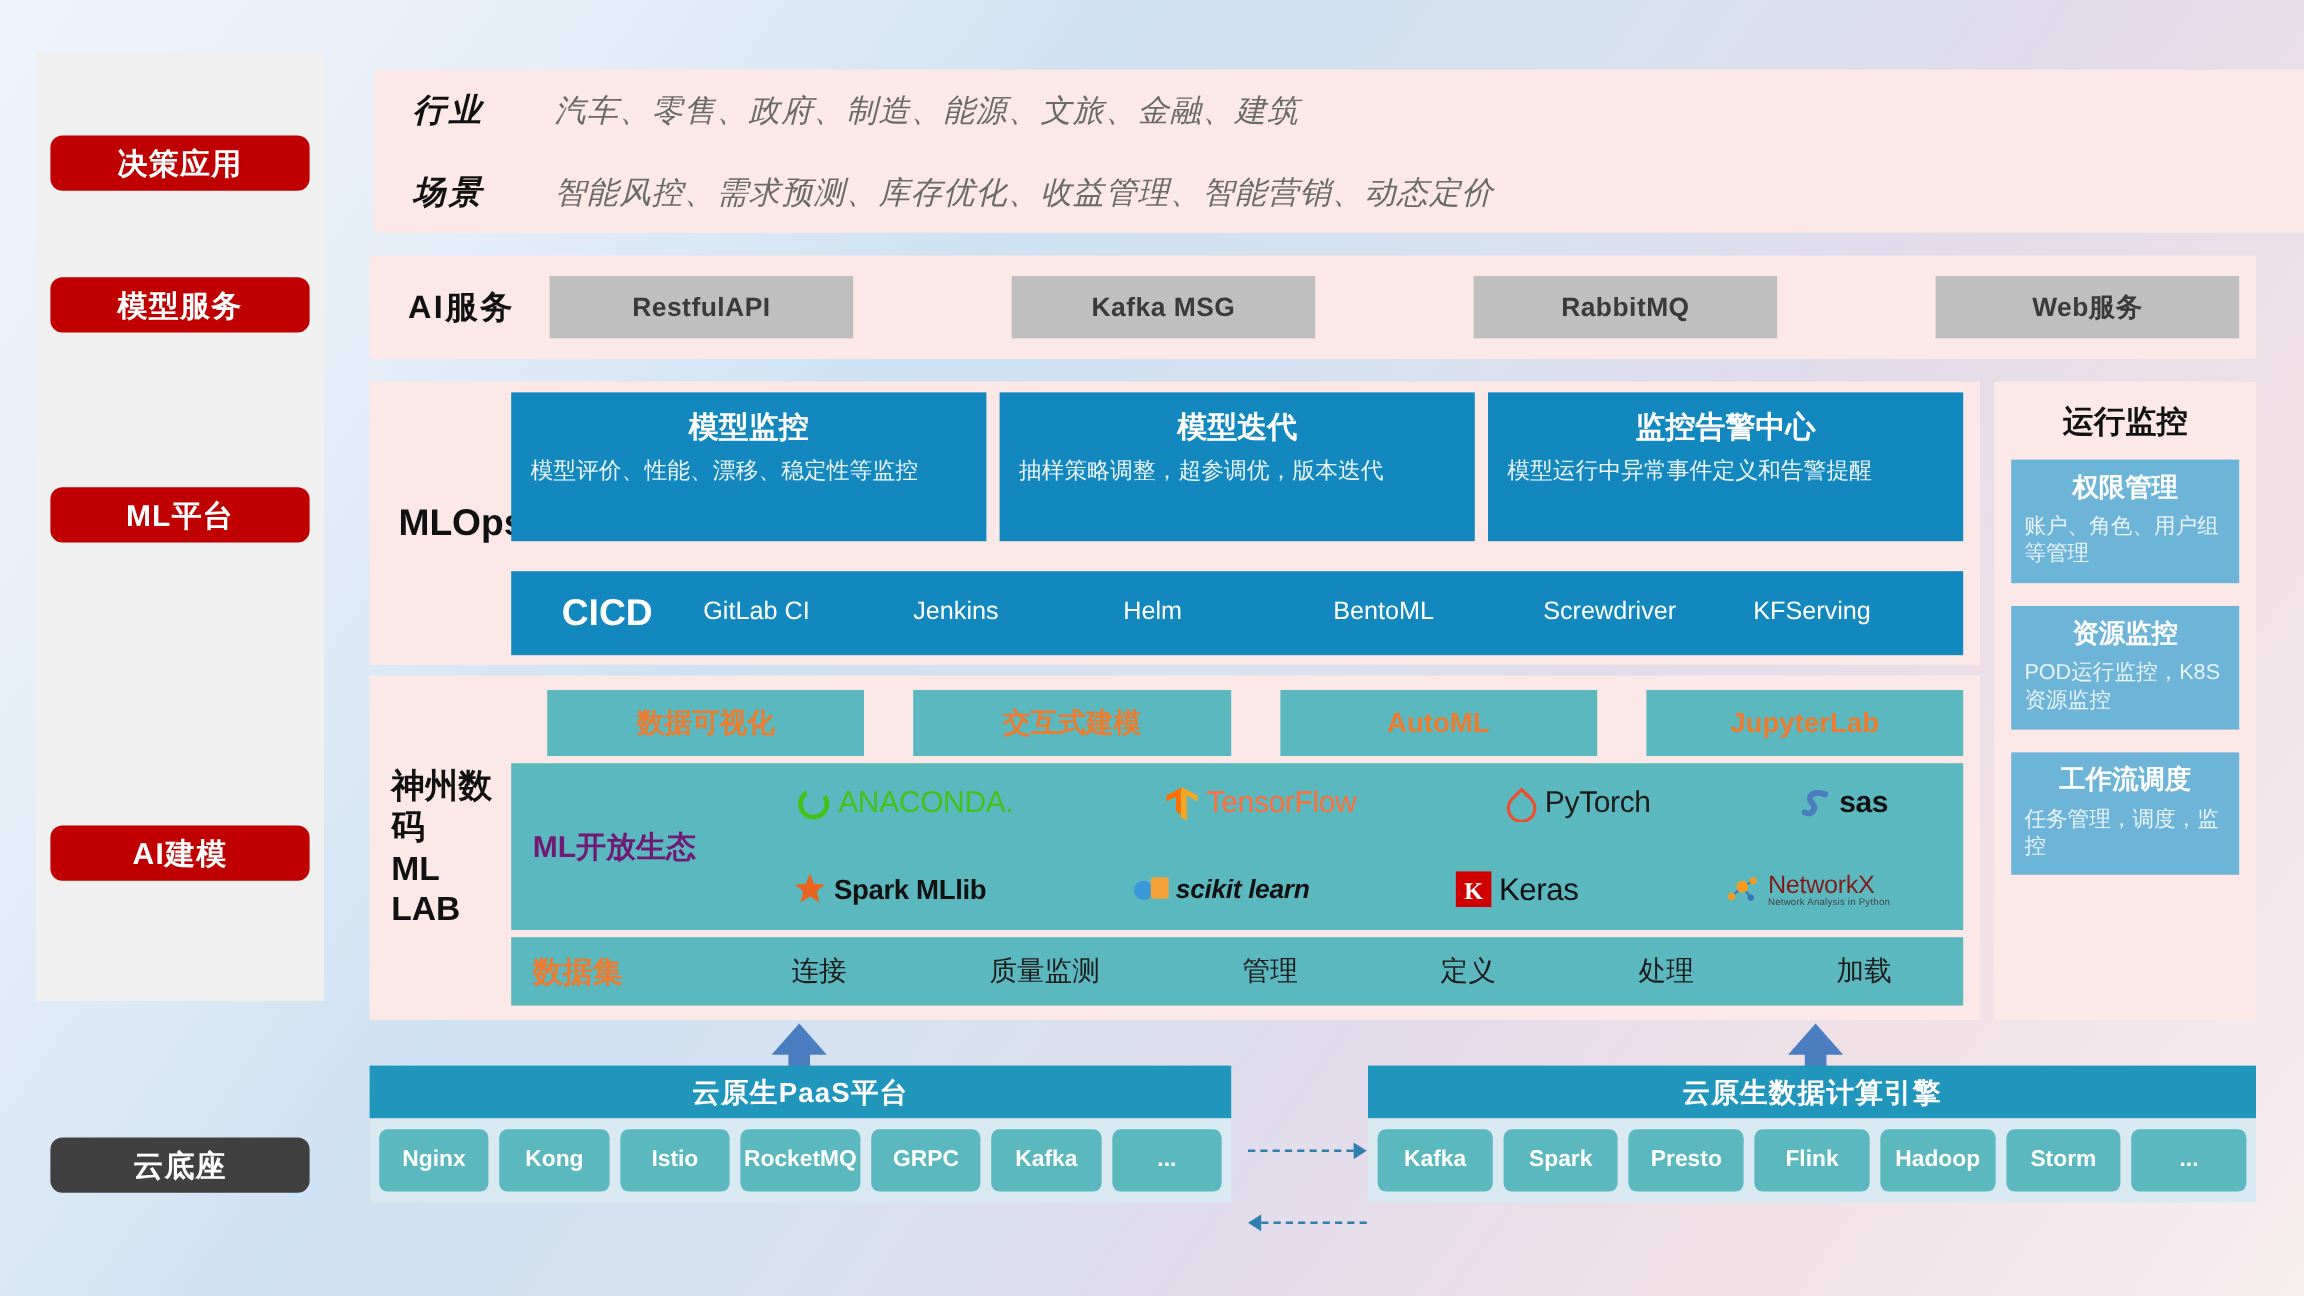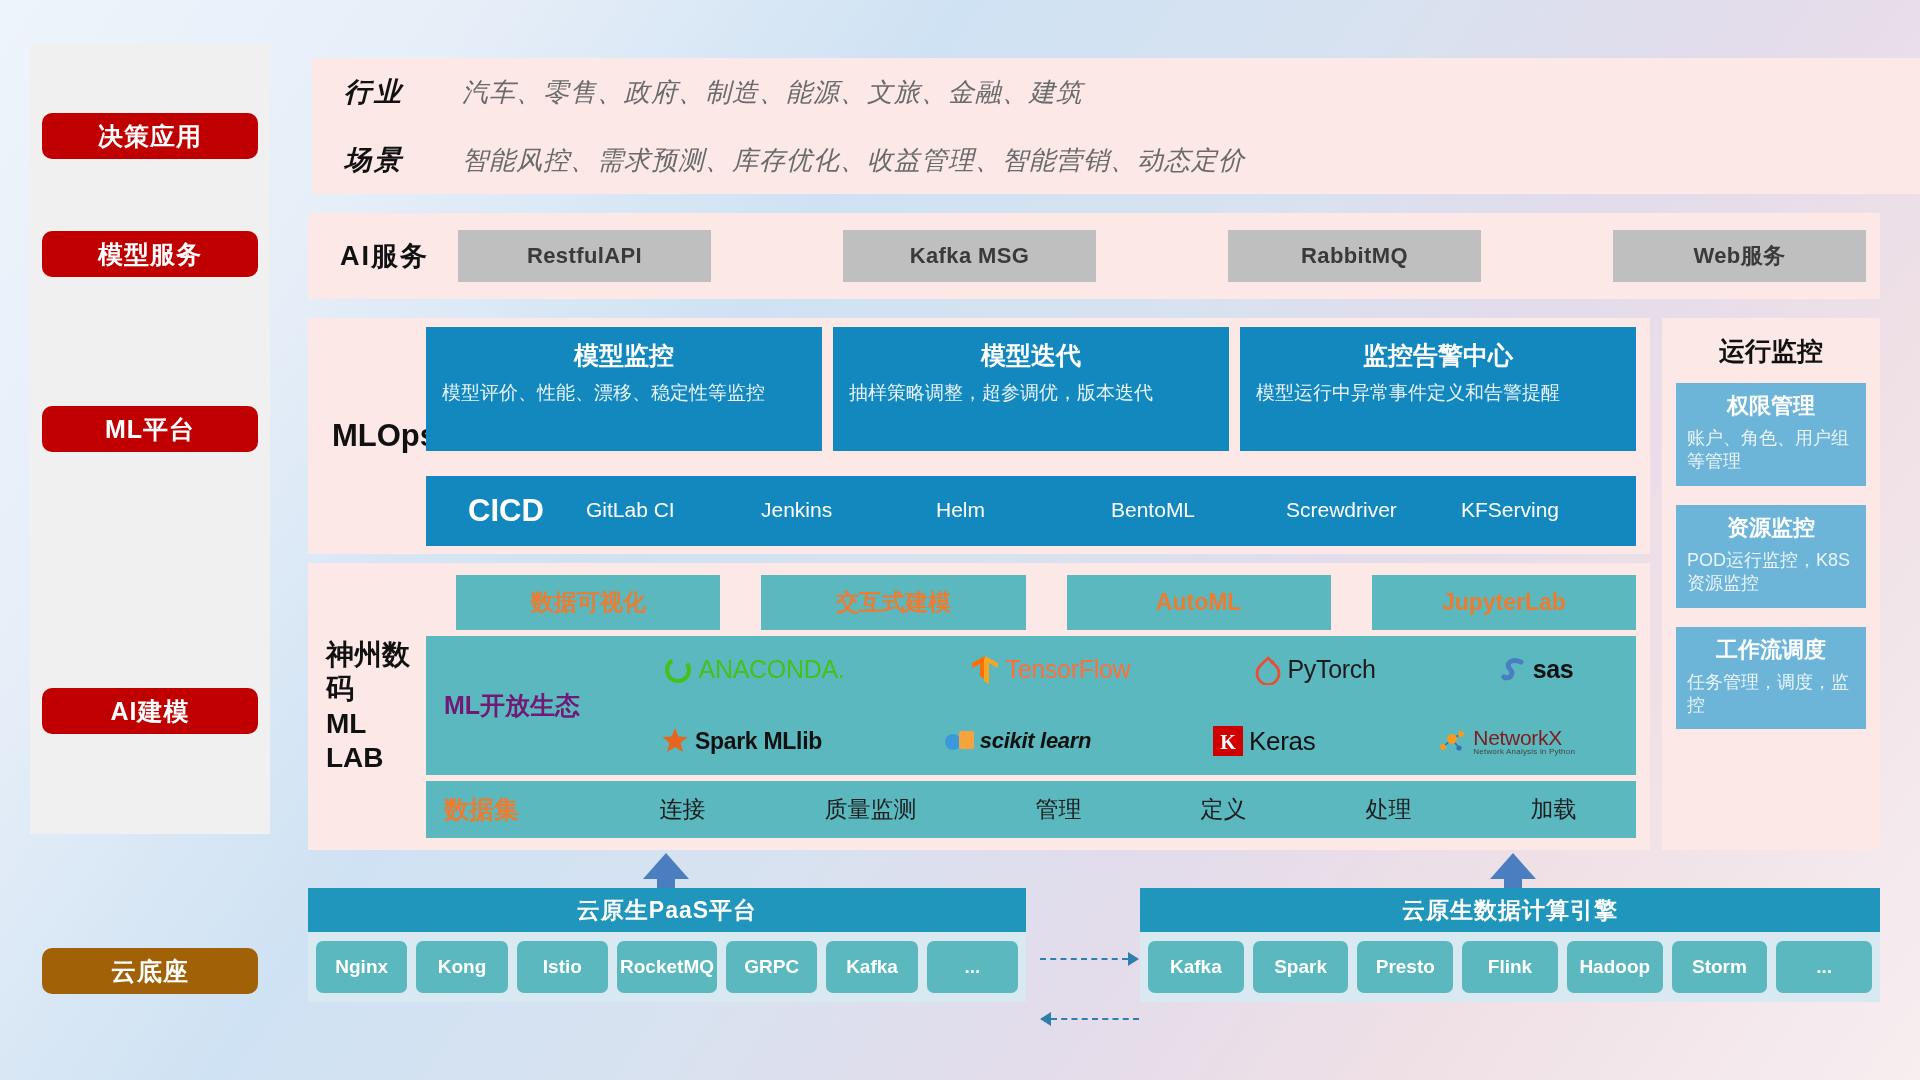--- a/index.html
+++ b/index.html
@@ -25,21 +25,21 @@
     position: absolute; left: 42px; width: 216px; height: 46px;
     background: #c00000; border-radius: 10px;
     color: #fff; font-weight: bold; font-size: 25px;
     display: flex; align-items: center; justify-content: center;
     letter-spacing: 1px;
   }
   .chip-1 { top: 113px; }
   .chip-2 { top: 231px; }
   .chip-3 { top: 406px; }
   .chip-4 { top: 688px; }
-  .chip-5 { top: 948px; background: #a16207; }
+  .chip-5 { top: 948px; background: #404040; }
 
   
   .panel {
     position: absolute;
     background: #fce9e7;
   }
 
   
   #band-industry { left: 312px; top: 58px; width: 1792px; height: 136px; font-style: italic; }
   .kv-row { display: flex; align-items: center; height: 50%; padding-left: 32px; }

